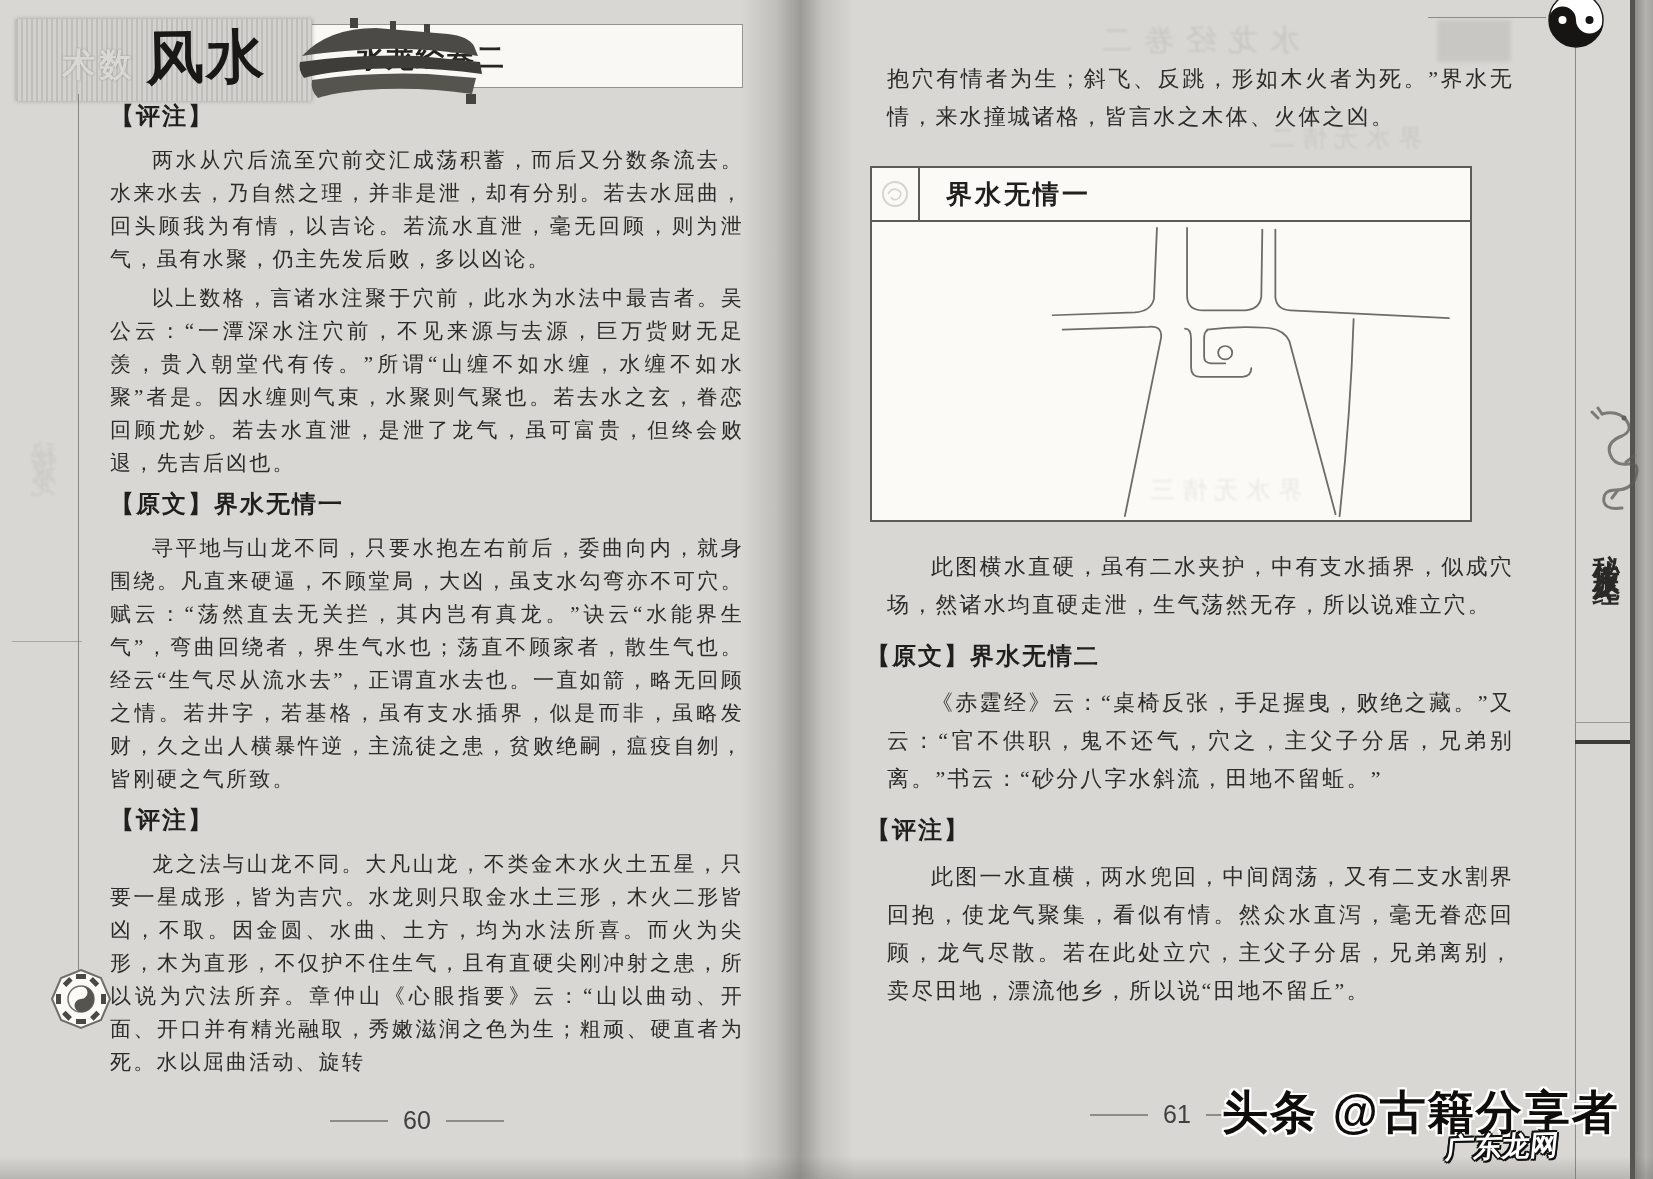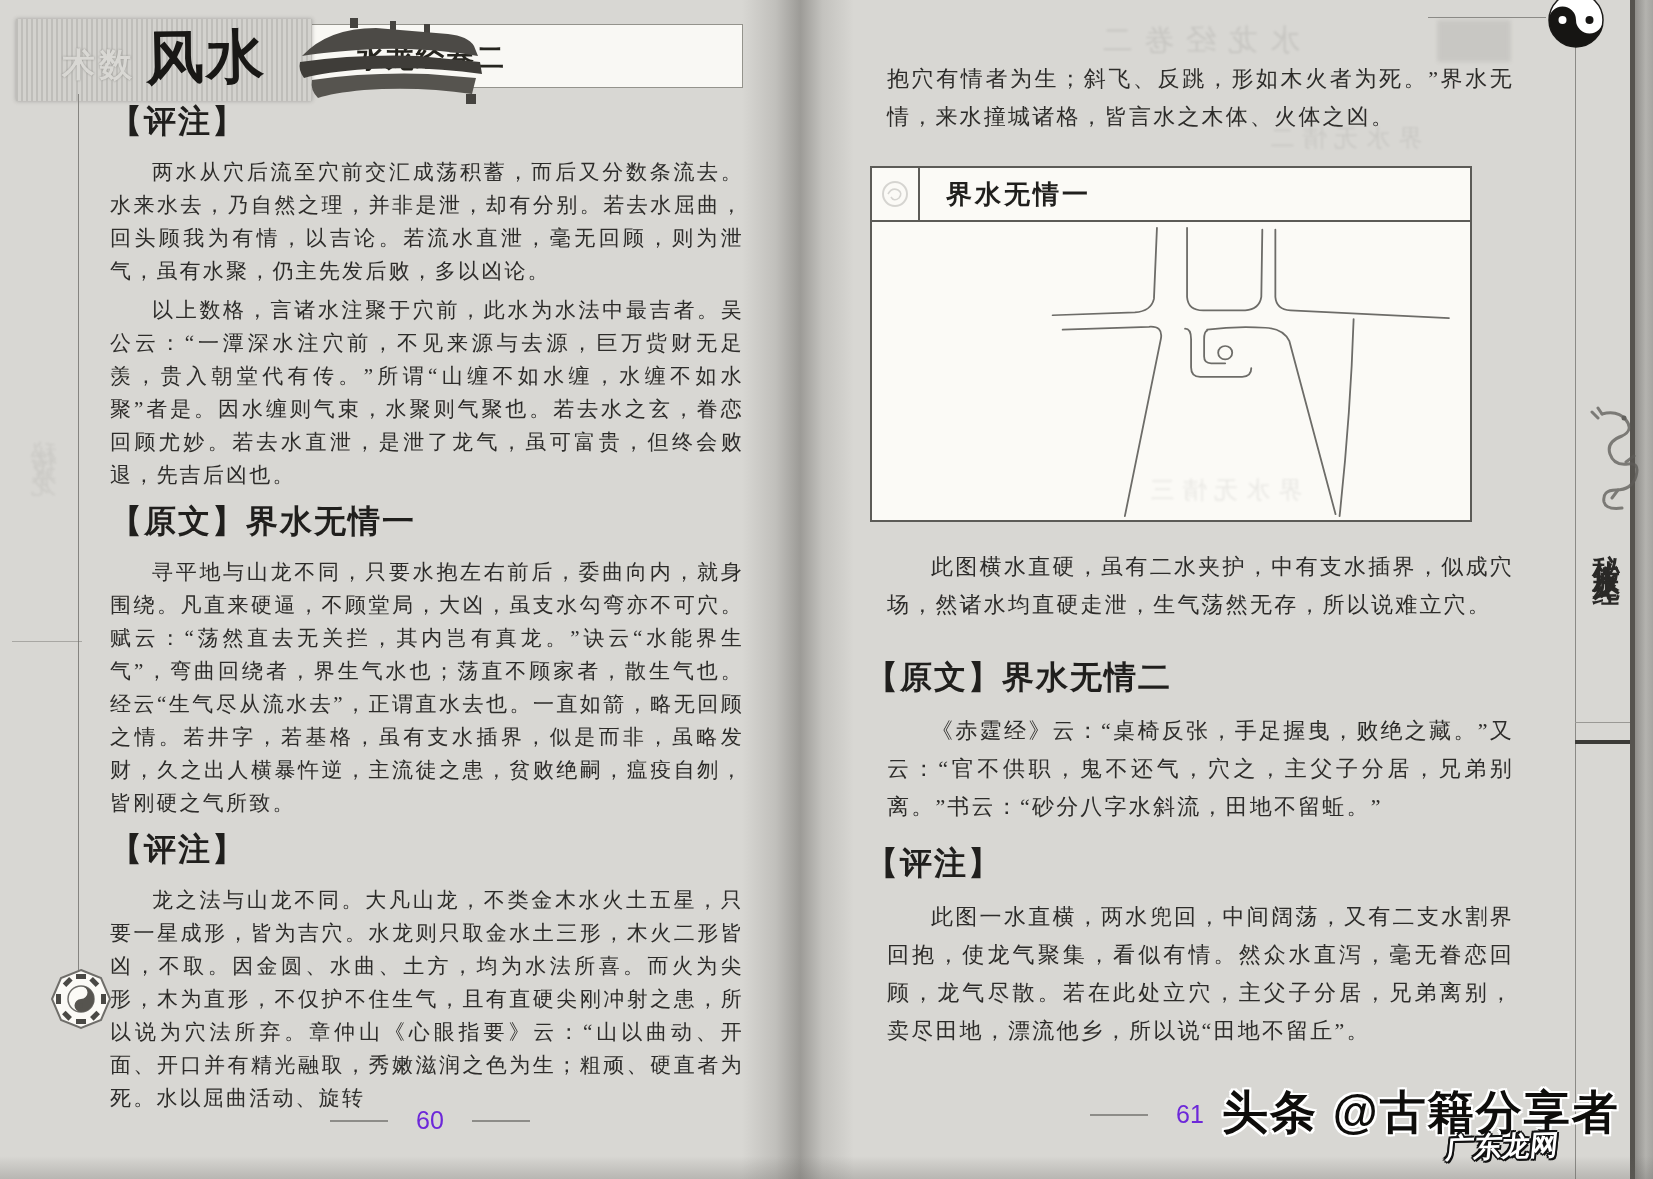--- a/index.html
+++ b/index.html
@@ -46,30 +46,30 @@
     color:#d9d8d4;text-shadow:0 0 2px #8f8e8a;letter-spacing:4px;
   }
   .banner .topic{
     position:absolute;left:130px;top:0px;font-size:58px;font-weight:700;
     color:#191816;transform:rotate(-1deg);letter-spacing:2px;
   }
   .temple{position:absolute;left:298px;top:16px;width:188px;height:94px;}
   
   .rule-left{position:absolute;left:78px;top:94px;width:1px;height:918px;background:#858480;}
   .col-left{position:absolute;left:110px;top:96px;width:634px;}
-  .heading{font-size:32px;font-weight:700;color:#201f1d;margin:8px 0 12px 0;letter-spacing:2px;}
+  .heading{font-size:24px;font-weight:700;color:#201f1d;margin:8px 0 12px 0;letter-spacing:2px;}
   .para{
     font-size:21px;line-height:33px;letter-spacing:2.2px;margin:0 0 6px 0;
     text-align:justify;word-break:break-all;text-indent:2em;color:#2d2c2a;
   }
   .para.noindent{text-indent:0;}
   .pagenum{
-    position:absolute;display:flex;align-items:center;gap:28px;
+    position:absolute;display:flex;align-items:center;gap:15px;
     font-family:"Liberation Sans","DejaVu Sans",sans-serif;
-    font-size:25px;color:#6d28d9;
+    font-size:25px;color:#404040;
   }
   .pagenum .dash{width:58px;height:2px;background:#8d8c88;}
   .pagenum-left{left:330px;top:1106px;}
   .pagenum-right{left:1090px;top:1100px;}
   
   .col-right{position:absolute;left:866px;top:60px;width:648px;}
   .col-right .para{font-size:22px;line-height:38px;margin-left:21px;}
   .figure-box{
     width:598px;margin:30px 0 26px 4px;border:2px solid #5c5b57;background:#fbfaf6;
   }
@@ -239,21 +239,21 @@
           <path d="M480 101 Q477 200 466 306"></path>
 
           <circle cx="352" cy="136" r="7"></circle>
         </g>
       </svg>
       <span class="ghost" style="left:270px;top:252px;font-size:24px;letter-spacing:8px;opacity:.12;">界水无情三</span>
     </div>
   </div>
 
   <p class="para">此图横水直硬，虽有二水夹护，中有支水插界，似成穴场，然诸水均直硬走泄，生气荡然无存，所以说难立穴。</p>
-  <div class="heading" style="margin-top:32px">【原文】界水无情二</div>
+  <div class="heading" style="margin-top:16px">【原文】界水无情二</div>
   <p class="para">《赤霆经》云：“桌椅反张，手足握曳，败绝之藏。”又云：“官不供职，鬼不还气，穴之，主父子分居，兄弟别离。”书云：“砂分八字水斜流，田地不留蚯。”</p>
   <div class="heading" style="margin-top:16px">【评注】</div>
   <p class="para">此图一水直横，两水兜回，中间阔荡，又有二支水割界回抱，使龙气聚集，看似有情。然众水直泻，毫无眷恋回顾，龙气尽散。若在此处立穴，主父子分居，兄弟离别，卖尽田地，漂流他乡，所以说“田地不留丘”。</p>
 </div>
 
 <div class="pagenum pagenum-right">
   <span class="dash"></span>
   <span>61</span>
   <span class="dash"></span>
 </div>

